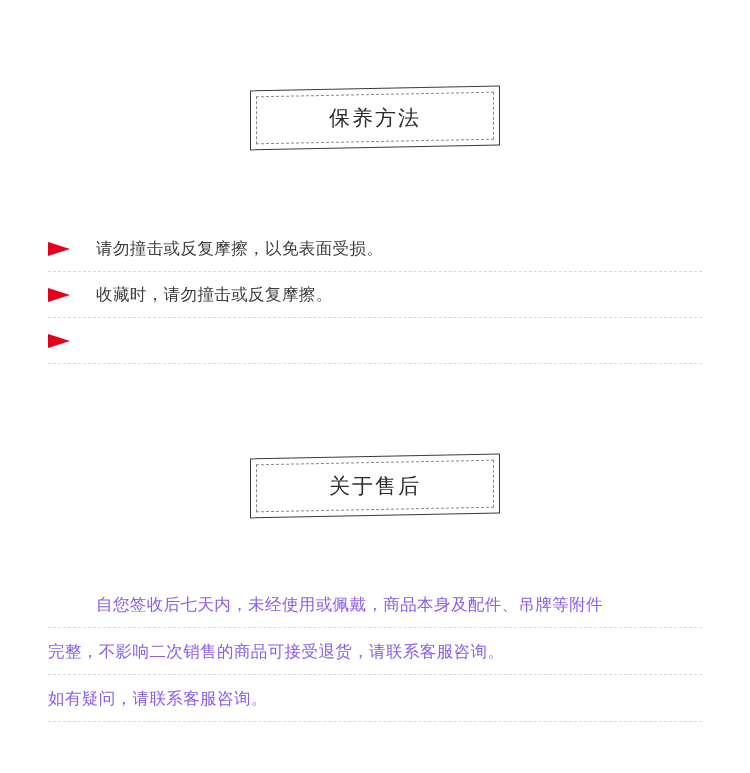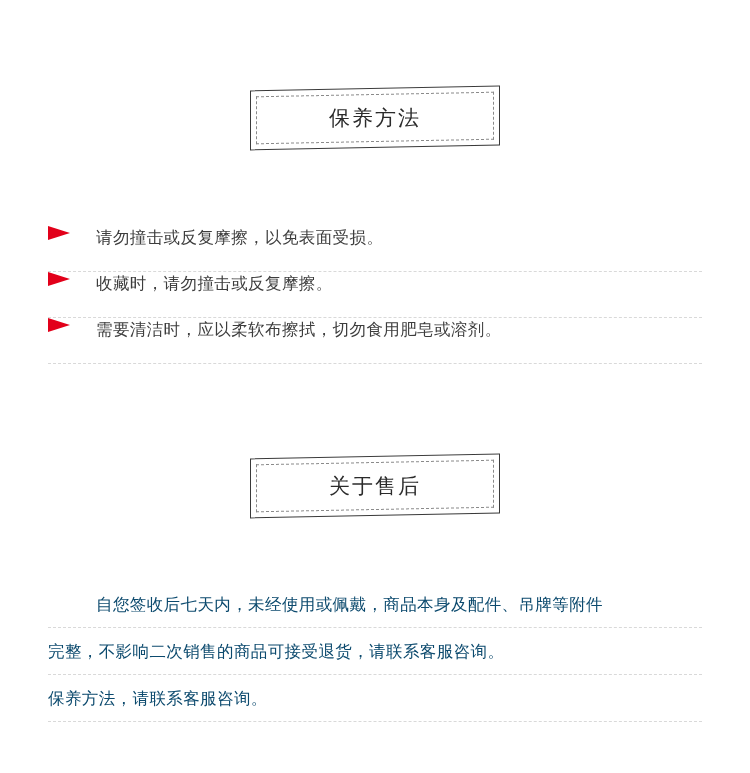--- a/index.html
+++ b/index.html
@@ -67,21 +67,21 @@
   
   .care-list {
     margin: 0;
     padding: 0;
     list-style: none;
     width: 654px;
     margin-left: 48px;
   }
   .care-item {
     display: flex;
-    align-items: flex-start;
+    align-items: center;
     height: 45px;
     border-bottom: 1px dashed #d9d9d9;
   }
   .care-item:last-child {
     border-bottom: 1px dashed #d9d9d9;
   }
   .arrow-icon {
     flex: 0 0 auto;
     width: 22px;
     height: 14px;
@@ -95,21 +95,21 @@
     line-height: 1.4;
   }
 
   
   .after-block {
     width: 654px;
     margin-left: 48px;
   }
   .after-line {
     font-size: 16.5px;
-    color: #0c4a6e;
+    color: #8b5cf6;
     letter-spacing: 0.4px;
     height: 46px;
     line-height: 46px;
     border-bottom: 1px dashed #d9d9d9;
     white-space: nowrap;
   }
   .after-line.first {
     text-indent: 48px;
   }
 
@@ -144,34 +144,33 @@
     <li class="care-item">
       <svg class="arrow-icon" viewBox="0 0 22 14">
         <polygon points="0,0 22,7 0,14" fill="#e2001a"></polygon>
       </svg>
       <span class="care-text">收藏时，请勿撞击或反复摩擦。</span>
     </li>
     <li class="care-item">
       <svg class="arrow-icon" viewBox="0 0 22 14">
         <polygon points="0,0 22,7 0,14" fill="#e2001a"></polygon>
       </svg>
-      <span class="care-text">需要清洁时，应以柔软布擦拭，切勿食用肥皂或溶剂。</span>
     </li>
   </ul>
 
   <div class="spacer-mid"></div>
 
   <div class="banner-wrap">
     <div class="banner skew">
       <div class="inner-dash"></div>
       <div class="banner-text">关于售后</div>
     </div>
   </div>
 
   <div class="spacer-after-banner2"></div>
 
   <div class="after-block">
     <div class="after-line first">自您签收后七天内，未经使用或佩戴，商品本身及配件、吊牌等附件</div>
     <div class="after-line">完整，不影响二次销售的商品可接受退货，请联系客服咨询。</div>
-    <div class="after-line">保养方法，请联系客服咨询。</div>
+    <div class="after-line">如有疑问，请联系客服咨询。</div>
   </div>
 
 </div>
 
 </body></html>

